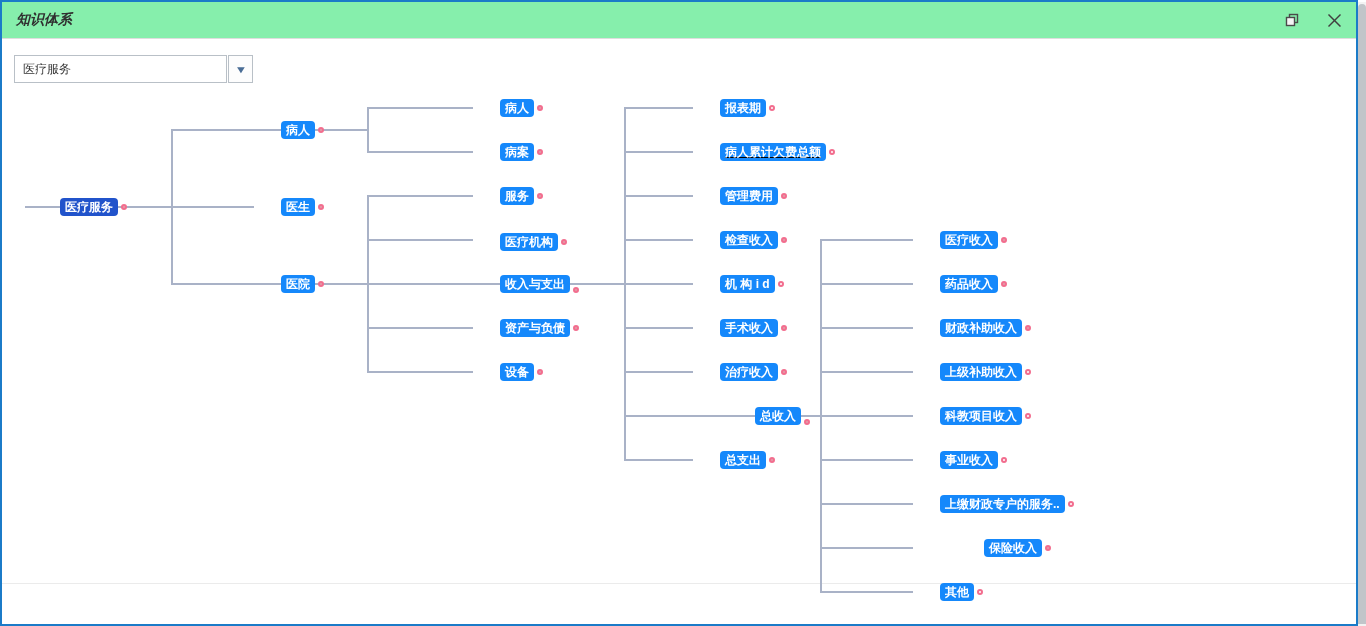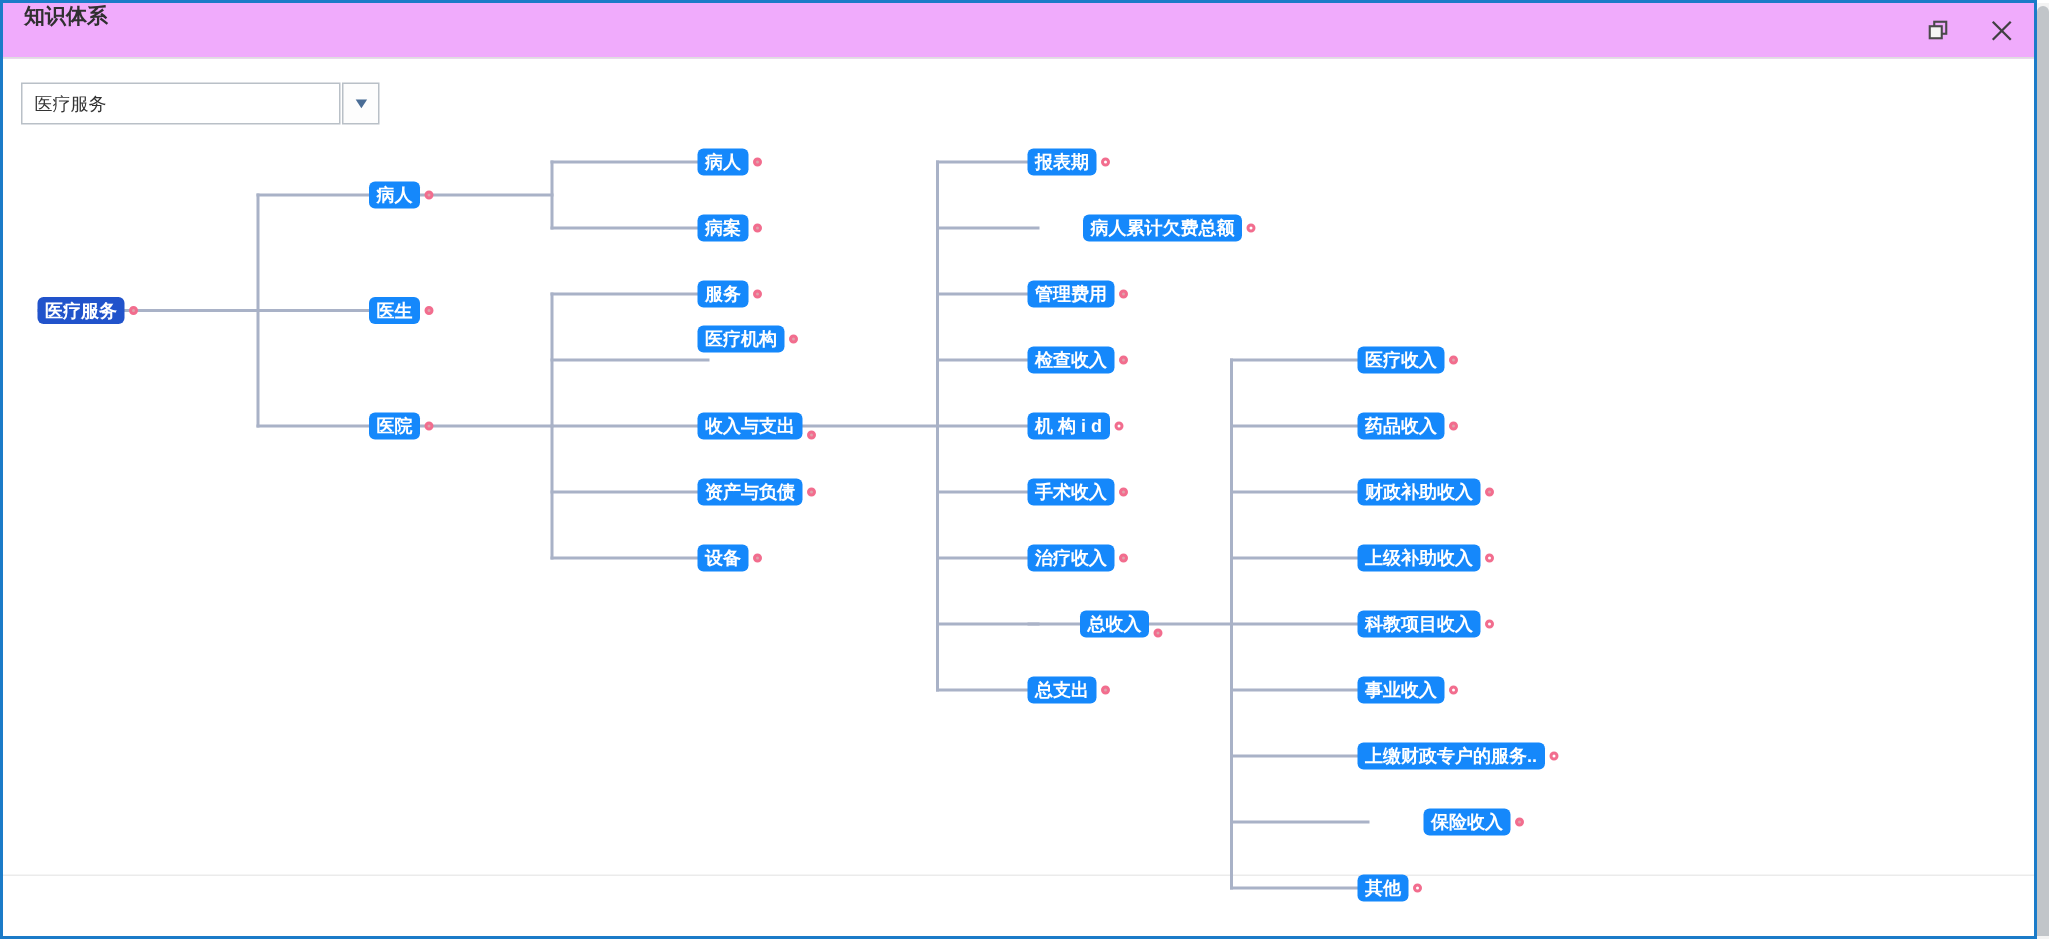--- a/index.html
+++ b/index.html
@@ -4,42 +4,42 @@
 <style>
   * { margin:0; padding:0; box-sizing:border-box; }
   html,body { width:1366px; height:626px; overflow:hidden;
     font-family:"Liberation Sans","DejaVu Sans",sans-serif; background:#fff; }
   .stage { position:relative; width:1366px; height:626px; background:#fff; }
 
   
   .dialog { position:absolute; left:0; top:0; width:1358px; height:626px;
     border:2px solid #1b7bc8; background:#fff; }
   .titlebar { position:absolute; left:0; top:0; right:0; height:37px;
-    background:#f0abfc; border-bottom:1px solid #dedede;
-    display:flex; padding:0 14px; }
+    background:#86efac; border-bottom:1px solid #dedede;
+    display:flex; align-items:center; padding:0 14px;font-style:italic; }
   .title { font-size:14px; font-weight:bold; color:#303030; }
   .titlebar-icons { margin-left:auto; display:flex; align-items:center; gap:26px; }
   .tb-icon { width:16px; height:16px; display:flex; align-items:center; justify-content:center; cursor:pointer; }
 
   
   .combo { position:absolute; left:12px; top:53px; width:239px; height:28px; display:flex; }
   .combo-value { flex:1; border:1px solid #b9c0c7; background:#fff; font-size:12px;
     color:#333; line-height:26px; padding:0 8px; overflow:hidden; white-space:nowrap; }
   .combo-btn { width:25px; height:28px; border:1px solid #b9c0c7; margin-left:1px;
     background:#fdfdfd; display:flex; align-items:center; justify-content:center; }
   .combo-arrow { color:#4a6d96; font-size:10px; transform:scaleX(1.3); }
 
   
   .tree-canvas { position:absolute; left:0; top:0; right:0; bottom:0; }
   .tree-line { position:absolute; z-index:1; }
   .tree-node-wrap { position:absolute; transform:translateY(-50%);
     display:flex; align-items:center; z-index:2; }
   .pill { display:inline-block; height:18px; line-height:18px; padding:0 5px;
     border-radius:4px; background:#1588fb; color:#fff; font-size:12px;
-    font-weight:bold; white-space:nowrap; cursor:pointer; }
+    font-weight:bold; white-space:nowrap; cursor:pointer;margin-left:35px; }
   .pill.root { background:#2153cb; }
   .dot { width:6px; height:6px; border:2.5px solid #f26d8e; border-radius:50%;
     margin-left:3px; background:#fff; flex:none; cursor:pointer; }
   .dot.filled { background:#dfa2ab; }
 
   .panel-line { position:absolute; left:0; right:0; top:581px; height:1px; background:#ebebeb; }
 
   
   .scroll-track { position:absolute; right:0; top:2px; width:8px; height:624px; background:#f3f3f3; }
   .scroll-thumb { position:absolute; right:0; top:4px; width:8px; height:620px;
@@ -137,41 +137,41 @@
           <span class="dot filled"></span>
         </div>
         <div class="tree-node-wrap" style="left: 463px; top: 150px;">
           <span class="pill">病案</span>
           <span class="dot filled"></span>
         </div>
         <div class="tree-node-wrap" style="left: 463px; top: 194px;">
           <span class="pill">服务</span>
           <span class="dot filled"></span>
         </div>
-        <div class="tree-node-wrap" style="left: 463px; top: 224px;">
+        <div class="tree-node-wrap" style="left: 463px; top: 240px;">
           <span class="pill">医疗机构</span>
           <span class="dot filled"></span>
         </div>
         <div class="tree-node-wrap" style="left: 463px; top: 282px; align-items: flex-end;">
           <span class="pill">收入与支出</span>
           <span class="dot filled"></span>
         </div>
         <div class="tree-node-wrap" style="left: 463px; top: 326px;">
           <span class="pill">资产与负债</span>
           <span class="dot filled"></span>
         </div>
         <div class="tree-node-wrap" style="left: 463px; top: 370px; justify-content: space-between;">
           <span class="pill">设备</span>
           <span class="dot filled"></span>
         </div>
         <div class="tree-node-wrap" style="left: 683px; top: 106px;">
           <span class="pill">报表期</span>
           <span class="dot hollow"></span>
         </div>
-        <div class="tree-node-wrap" style="left: 720px; top: 150px;">
+        <div class="tree-node-wrap" style="left: 683px; top: 150px; text-decoration: underline;">
           <span class="pill">病人累计欠费总额</span>
           <span class="dot hollow"></span>
         </div>
         <div class="tree-node-wrap" style="left: 683px; top: 194px;">
           <span class="pill">管理费用</span>
           <span class="dot filled"></span>
         </div>
         <div class="tree-node-wrap" style="left: 683px; top: 238px;">
           <span class="pill">检查收入</span>
           <span class="dot filled"></span>

